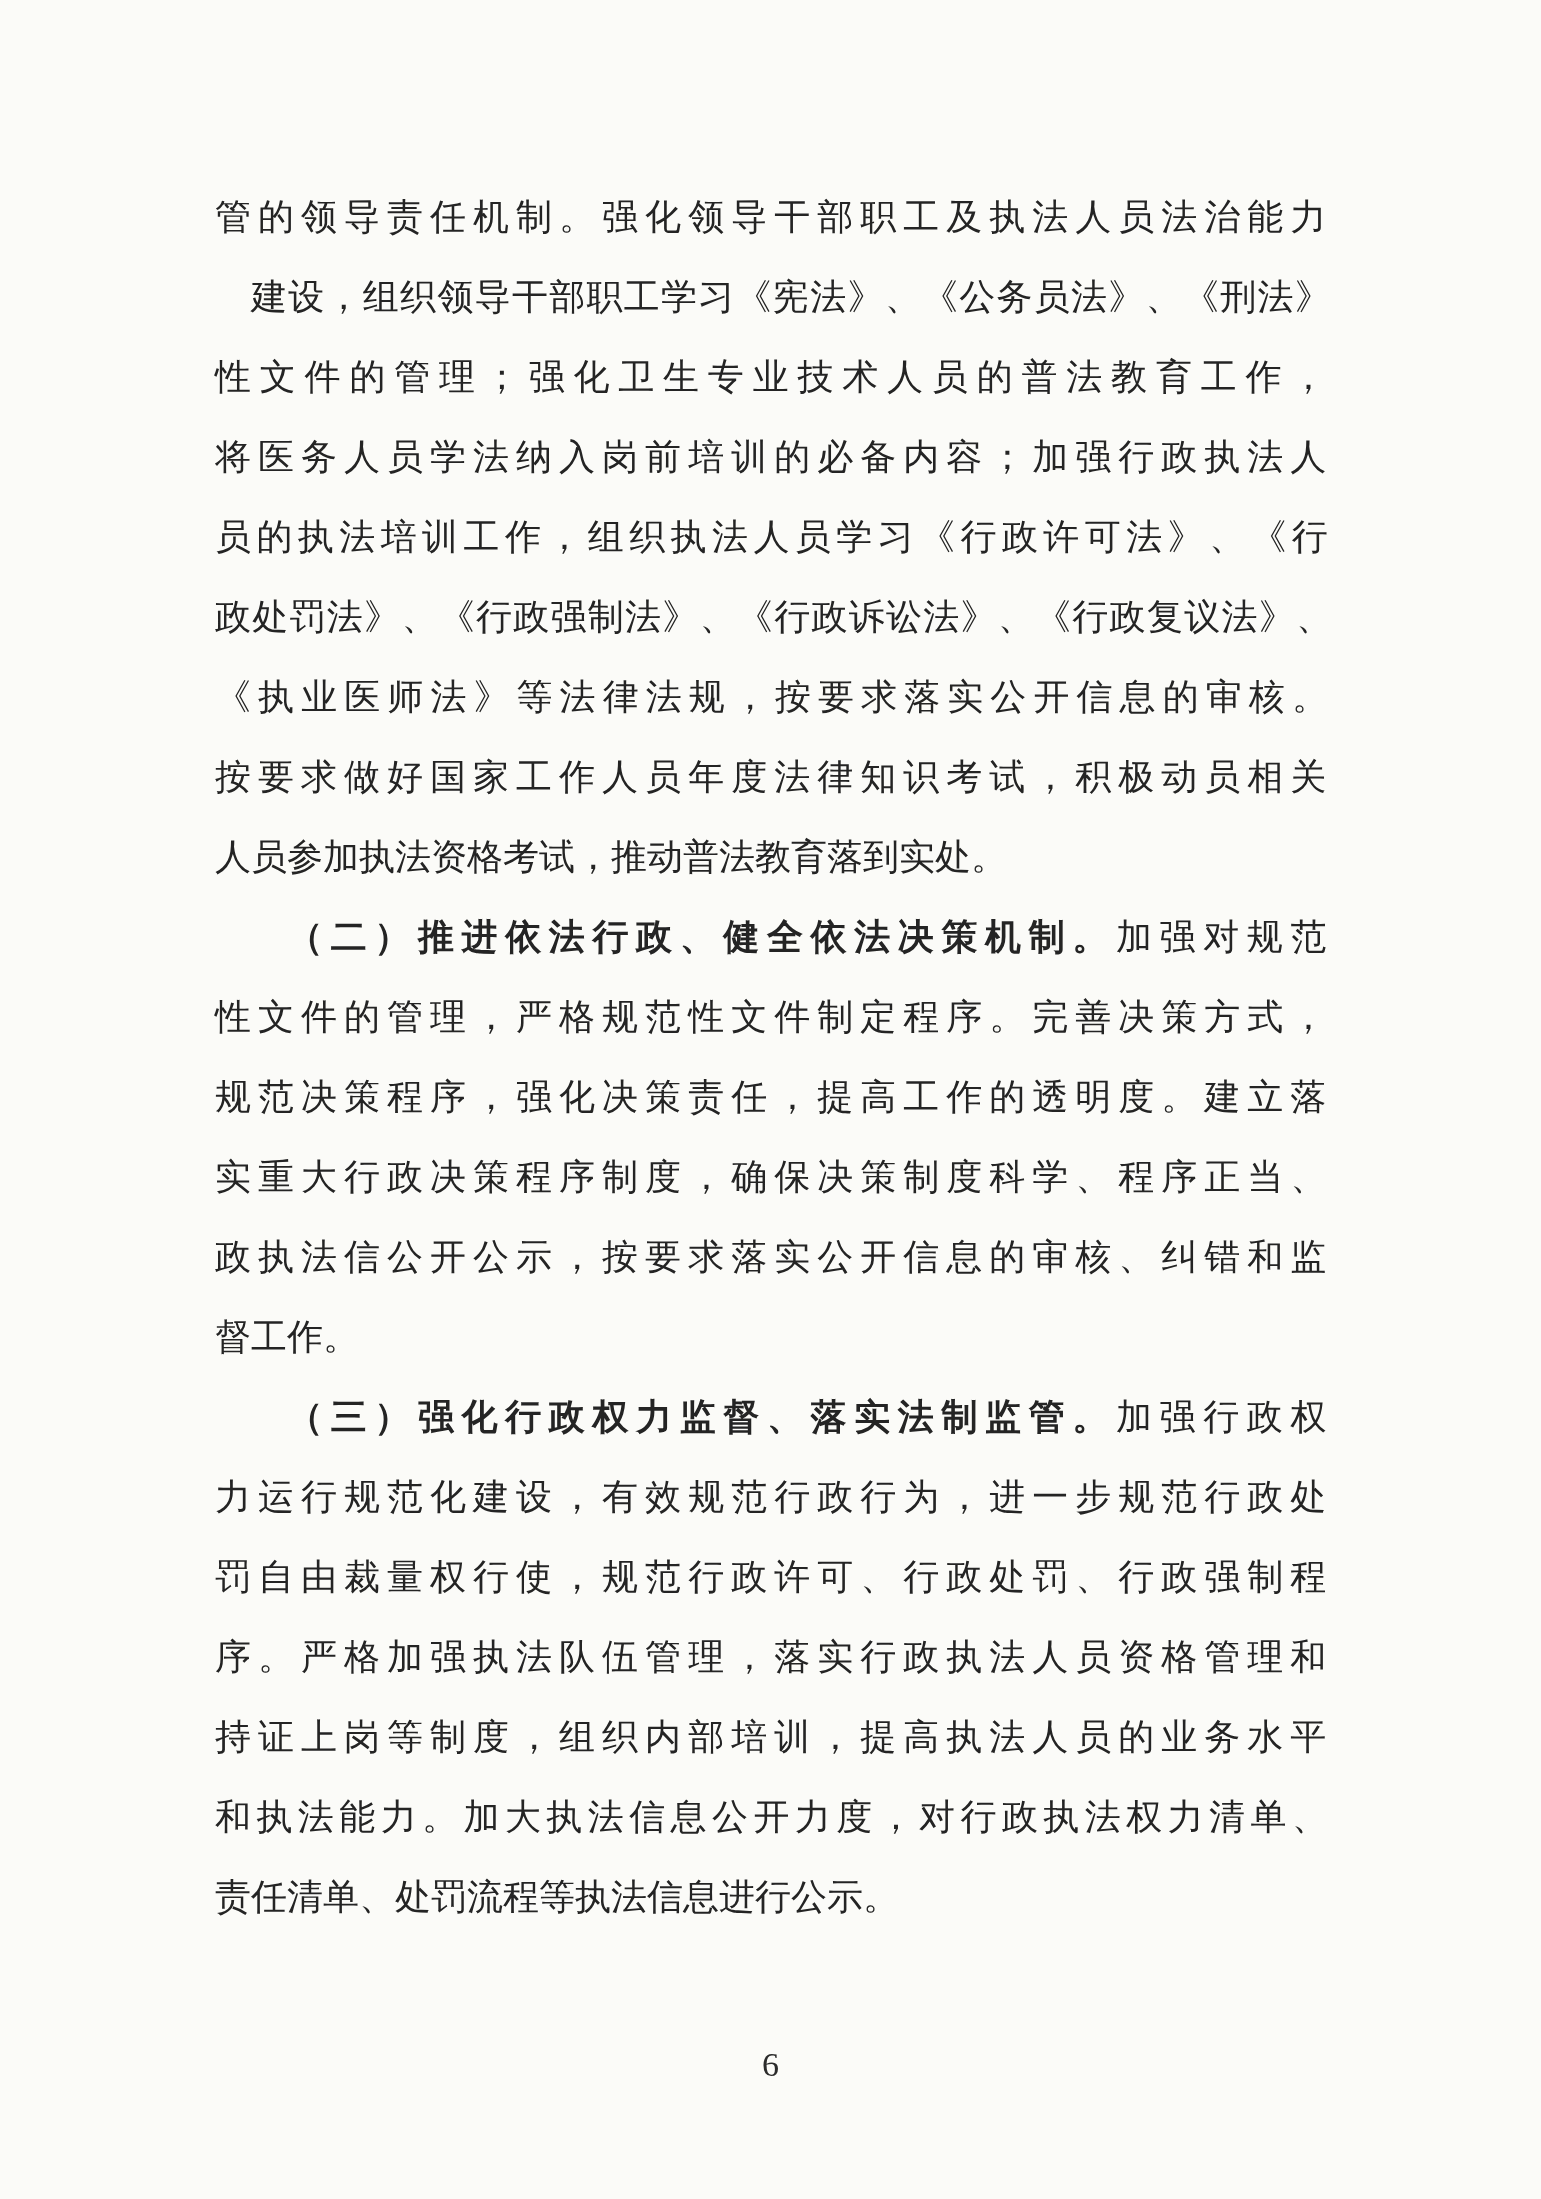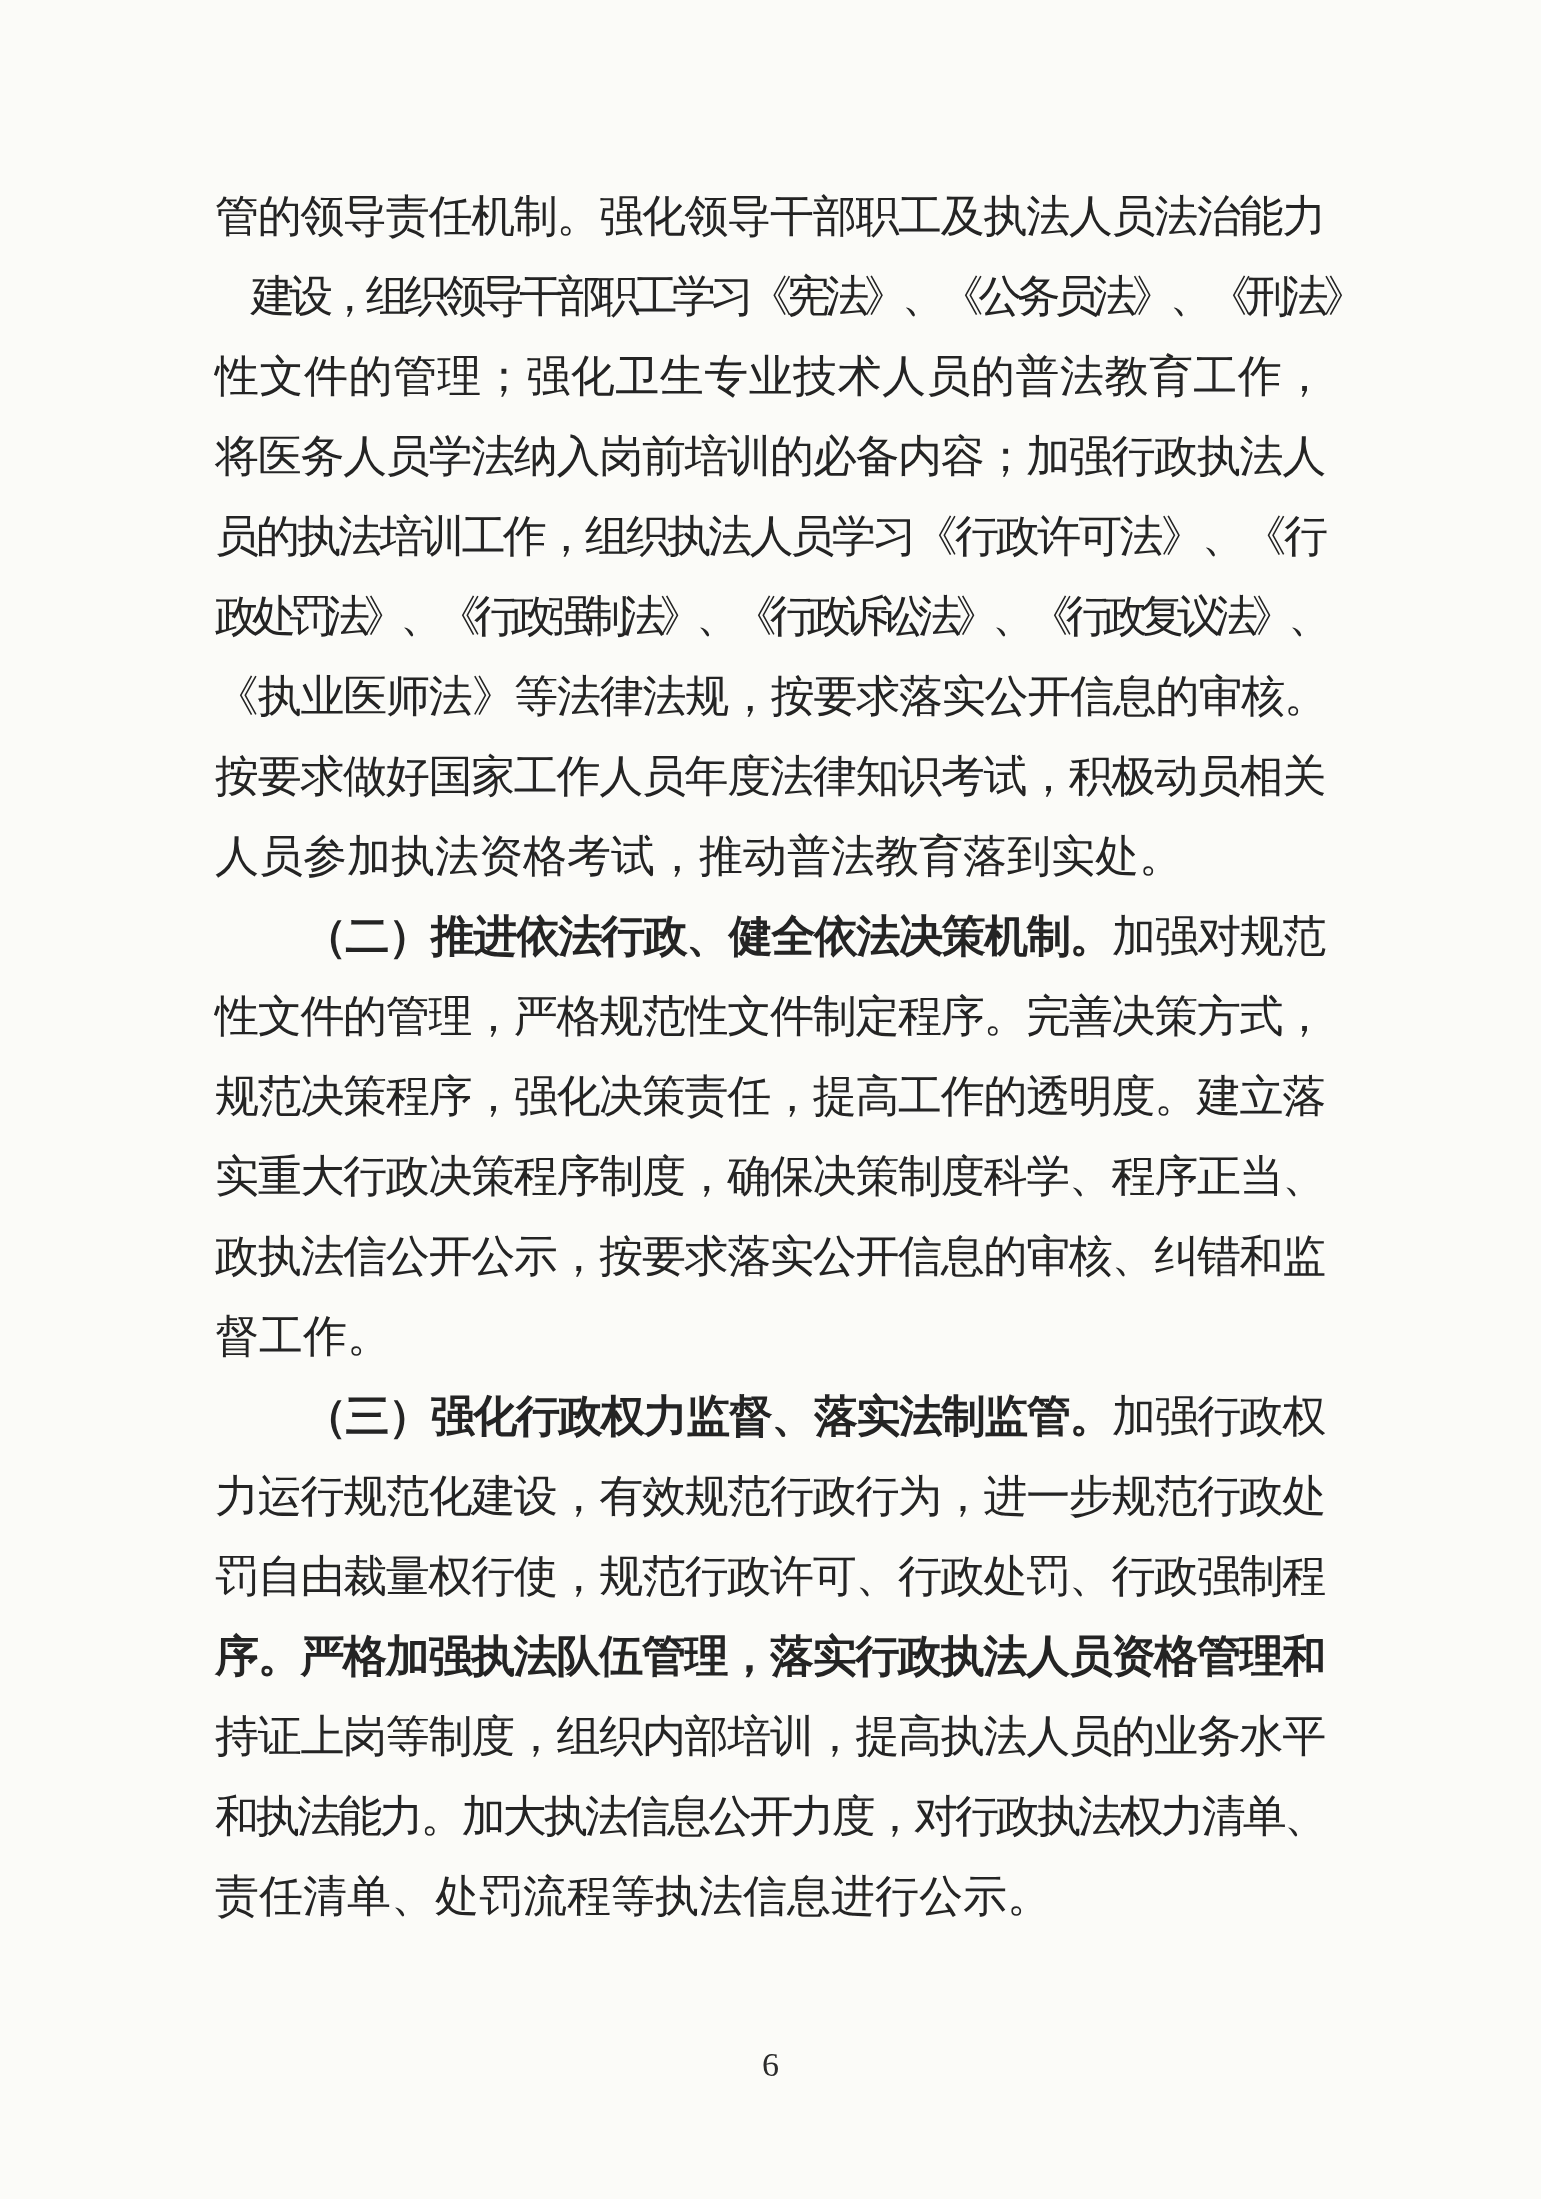--- a/index.html
+++ b/index.html
@@ -17,21 +17,21 @@
   }
   .body-text {
     position: absolute;
     left: 215px; top: 177px;
     width: 1110px;
   }
   .para { margin: 0; padding: 0; }
   .line {
     height: 80px;
     line-height: 80px;
-    font-size: 44px;
+    font-size: 36px;
     white-space: nowrap;
     text-align: justify;
     text-align-last: justify;
     text-justify: inter-character;
     overflow: visible;
   }
   .line.para-last {
     text-align: left;
     text-align-last: left;
   }
@@ -67,20 +67,20 @@
         <div class="line" style="letter-spacing: -1.30769px;">性文件的管理，严格规范性文件制定程序。完善决策方式，</div>
         <div class="line" style="letter-spacing: -1.30769px;">规范决策程序，强化决策责任，提高工作的透明度。建立落</div>
         <div class="line" style="letter-spacing: -1.30769px;">实重大行政决策程序制度，确保决策制度科学、程序正当、</div>
         <div class="line" style="letter-spacing: -1.30769px;">政执法信公开公示，按要求落实公开信息的审核、纠错和监</div>
         <div class="line para-last">督工作。</div>
       </div>
       <div class="para">
         <div class="line indent" style="letter-spacing: -1.41667px;"><b>（三）强化行政权力监督、落实法制监管。</b><span>加强行政权</span></div>
         <div class="line" style="letter-spacing: -1.30769px;">力运行规范化建设，有效规范行政行为，进一步规范行政处</div>
         <div class="line" style="letter-spacing: -1.30769px;">罚自由裁量权行使，规范行政许可、行政处罚、行政强制程</div>
-        <div class="line" style="letter-spacing: -1.30769px; font-weight: bold;">序。严格加强执法队伍管理，落实行政执法人员资格管理和</div>
+        <div class="line" style="letter-spacing: -1.30769px;">序。严格加强执法队伍管理，落实行政执法人员资格管理和</div>
         <div class="line" style="letter-spacing: -1.30769px;">持证上岗等制度，组织内部培训，提高执法人员的业务水平</div>
         <div class="line" style="letter-spacing: -2.88889px;">和执法能力。加大执法信息公开力度，对行政执法权力清单、</div>
         <div class="line para-last">责任清单、处罚流程等执法信息进行公示。</div>
       </div>
     </div>
   <div class="page-number">6</div>
 </div>
 
 </body></html>

